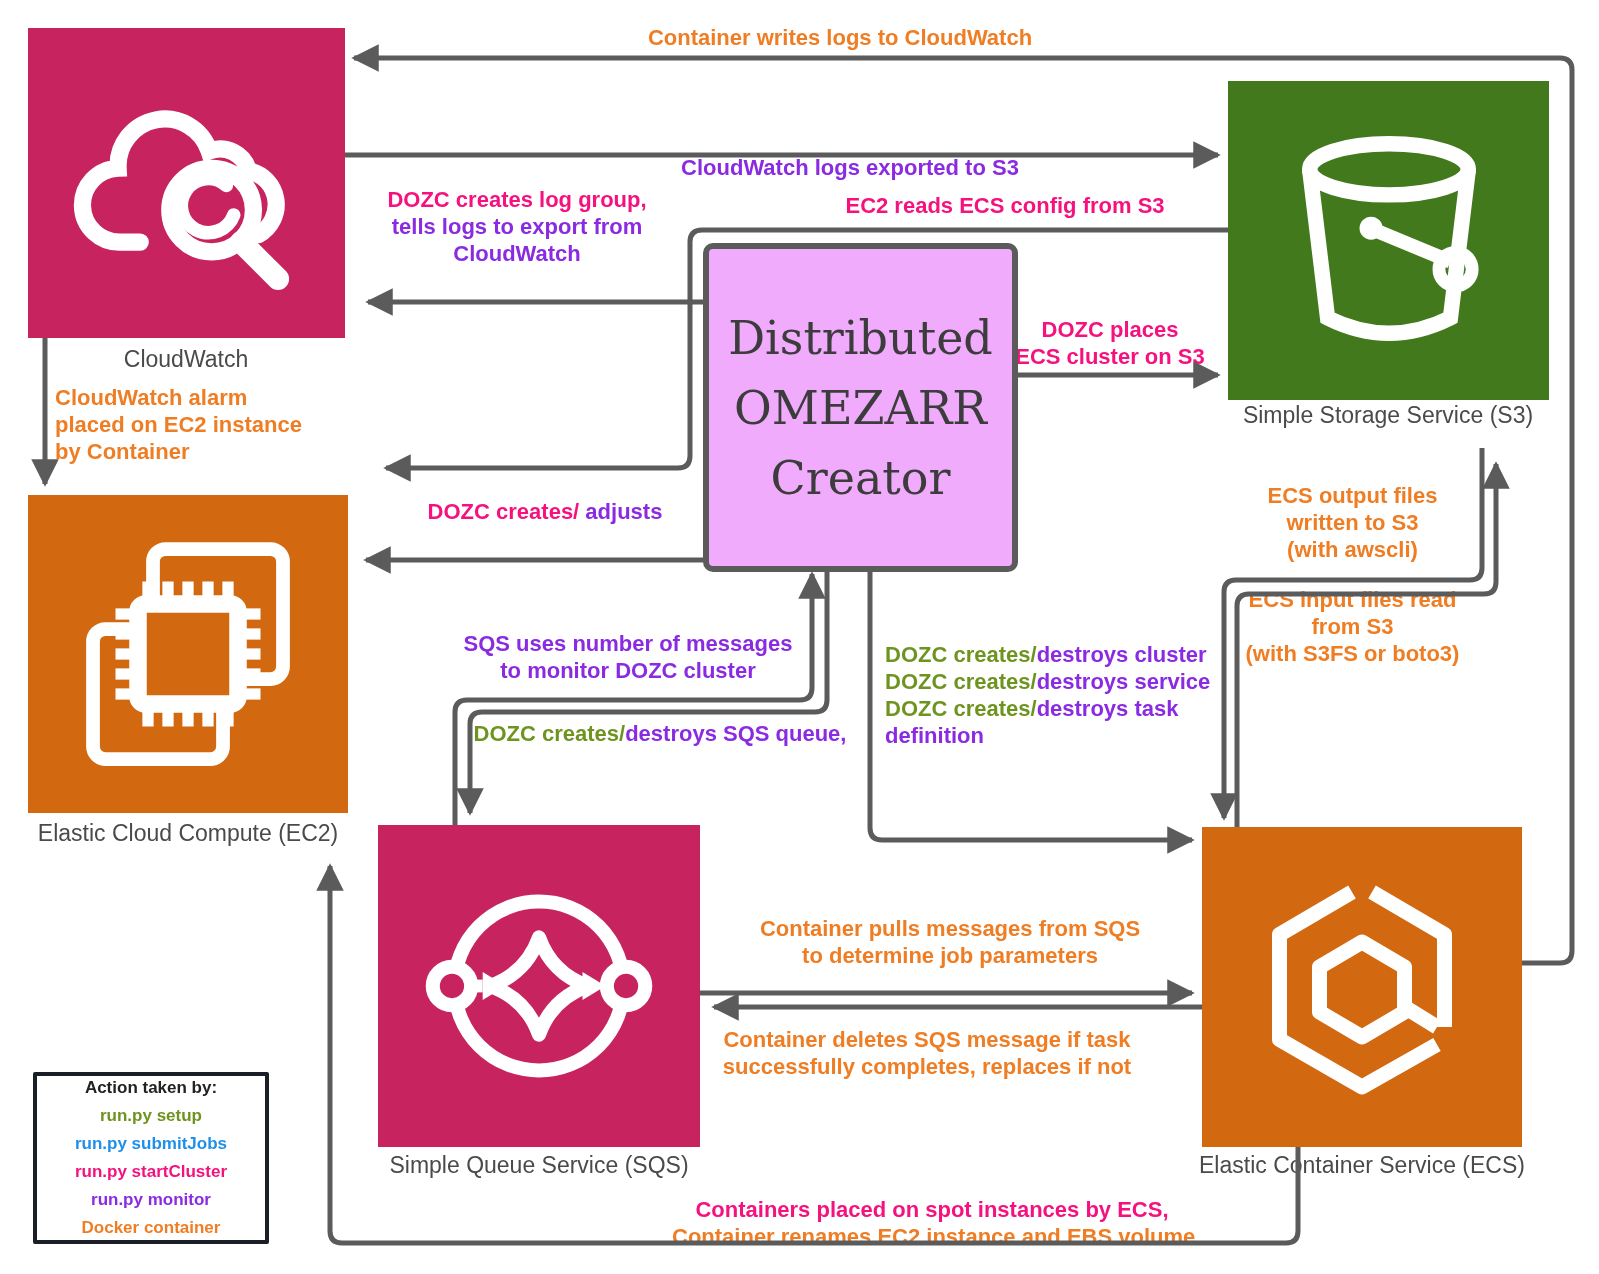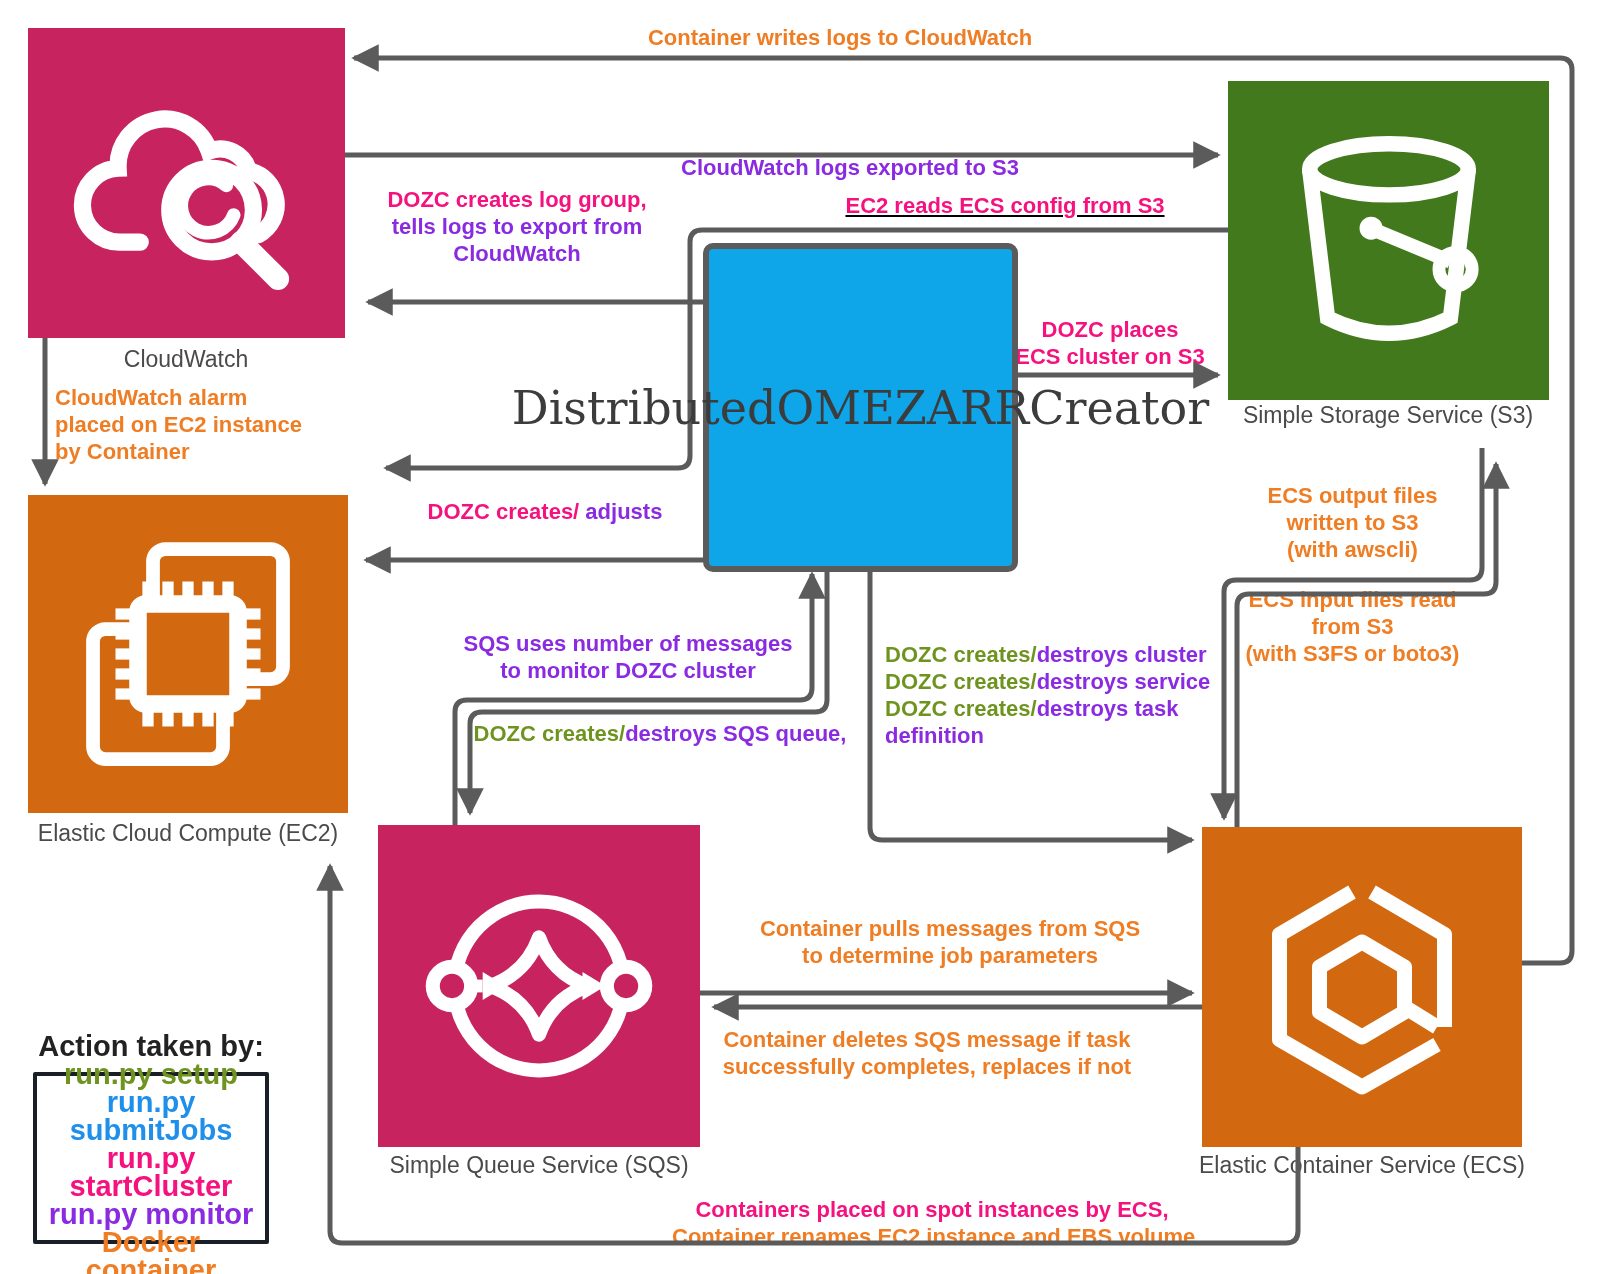--- a/index.html
+++ b/index.html
@@ -12,28 +12,28 @@
   #canvas{position:relative;width:1599px;height:1274px;background:#fff;overflow:hidden;
           font-family:"Liberation Sans",sans-serif;}
   .iconbox{position:absolute;display:flex;align-items:center;justify-content:center;}
   .node-label{position:absolute;width:400px;text-align:center;font-size:23px;color:var(--label-gray);white-space:nowrap;}
   .lbl{position:absolute;font-size:22px;font-weight:bold;line-height:27px;text-align:center;}
   .lbl.left{text-align:left;}
   .ln{white-space:nowrap;}
   .c-pink{color:var(--text-pink);} .c-purple{color:var(--text-purple);}
   .c-blue{color:var(--text-blue);} .c-green{color:var(--text-green);}
   .c-orange{color:var(--text-orange);} .c-dark{color:#222;}
-  #dozc-box{position:absolute;left:703px;top:243px;width:303px;height:317px;background:#0ea5e9;
-    border:6px solid var(--line-gray);border-radius:10px;display:flex;flex-direction:row;
+  #dozc-box{position:absolute;left:703px;top:243px;width:303px;height:317px;background:#f0abfc;
+    border:6px solid var(--line-gray);border-radius:10px;display:flex;flex-direction:column;
     align-items:center;justify-content:center;z-index:3;}
   #dozc-box .tline{font-family:"DejaVu Serif",serif;font-size:46px;line-height:70px;color:var(--title-gray);}
   #legend{position:absolute;left:33px;top:1072px;width:236px;height:172px;background:#fff;
     border:4px solid var(--legend-border);border-radius:2px;box-sizing:border-box;
     display:flex;flex-direction:column;justify-content:center;text-align:center;
-    font-size:29px;font-weight:bold;line-height:28px;z-index:3;}
+    font-size:17px;font-weight:bold;line-height:28px;z-index:3;}
   svg.overlay{position:absolute;left:0;top:0;z-index:2;pointer-events:none;}
   .icon-svg{display:block;}
 </style>
 </head>
 <body>
 
 <div id="canvas">
 
   <div class="iconbox" style="left:28px;top:28px;width:317px;height:310px;background:var(--box-pink);">
     <svg class="icon-svg" width="252" height="246" viewBox="0 0 100 100">
@@ -152,21 +152,21 @@
       <path marker-end="url(#ah)" d="M1298,1147 L1298,1231 Q1298,1243 1286,1243 L342,1243 Q330,1243 330,1231 L330,866"></path>
     </g>
   </svg>
 
   <div class="lbl" style="left:590px;top:24px;width:500px;">
       <div class="ln"><span class="c-orange">Container writes logs to CloudWatch</span></div>
     </div>
   <div class="lbl" style="left:600px;top:122px;width:500px;margin-top:32px;">
       <div class="ln"><span class="c-purple">CloudWatch logs exported to S3</span></div>
     </div>
-  <div class="lbl" style="left:755px;top:192px;width:500px;text-decoration:underline;">
+  <div class="lbl" style="left:755px;top:192px;width:500px;">
       <div class="ln"><span class="c-pink">EC2 reads ECS config from S3</span></div>
     </div>
   <div class="lbl" style="left:362px;top:186px;width:310px;">
       <div class="ln"><span class="c-pink">DOZC creates log group,</span></div>
       <div class="ln"><span class="c-purple">tells logs to export from</span></div>
       <div class="ln"><span class="c-purple">CloudWatch</span></div>
     </div>
   <div class="lbl" style="left:1010px;top:316px;width:200px;">
       <div class="ln"><span class="c-pink">DOZC places</span></div>
       <div class="ln"><span class="c-pink">ECS cluster on S3</span></div>

